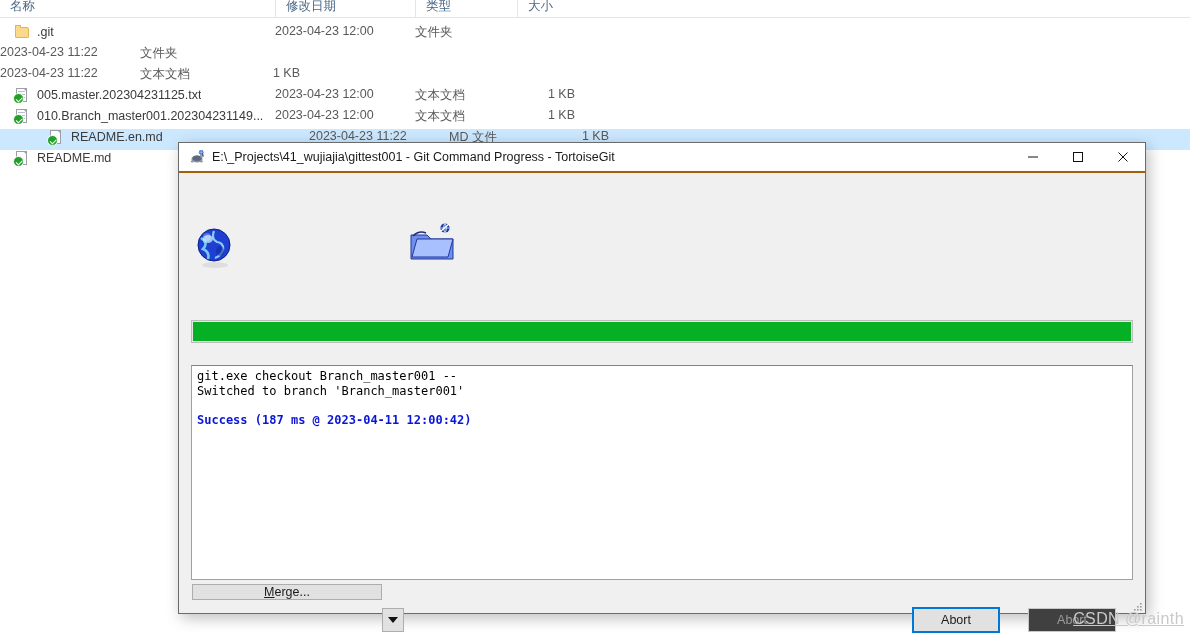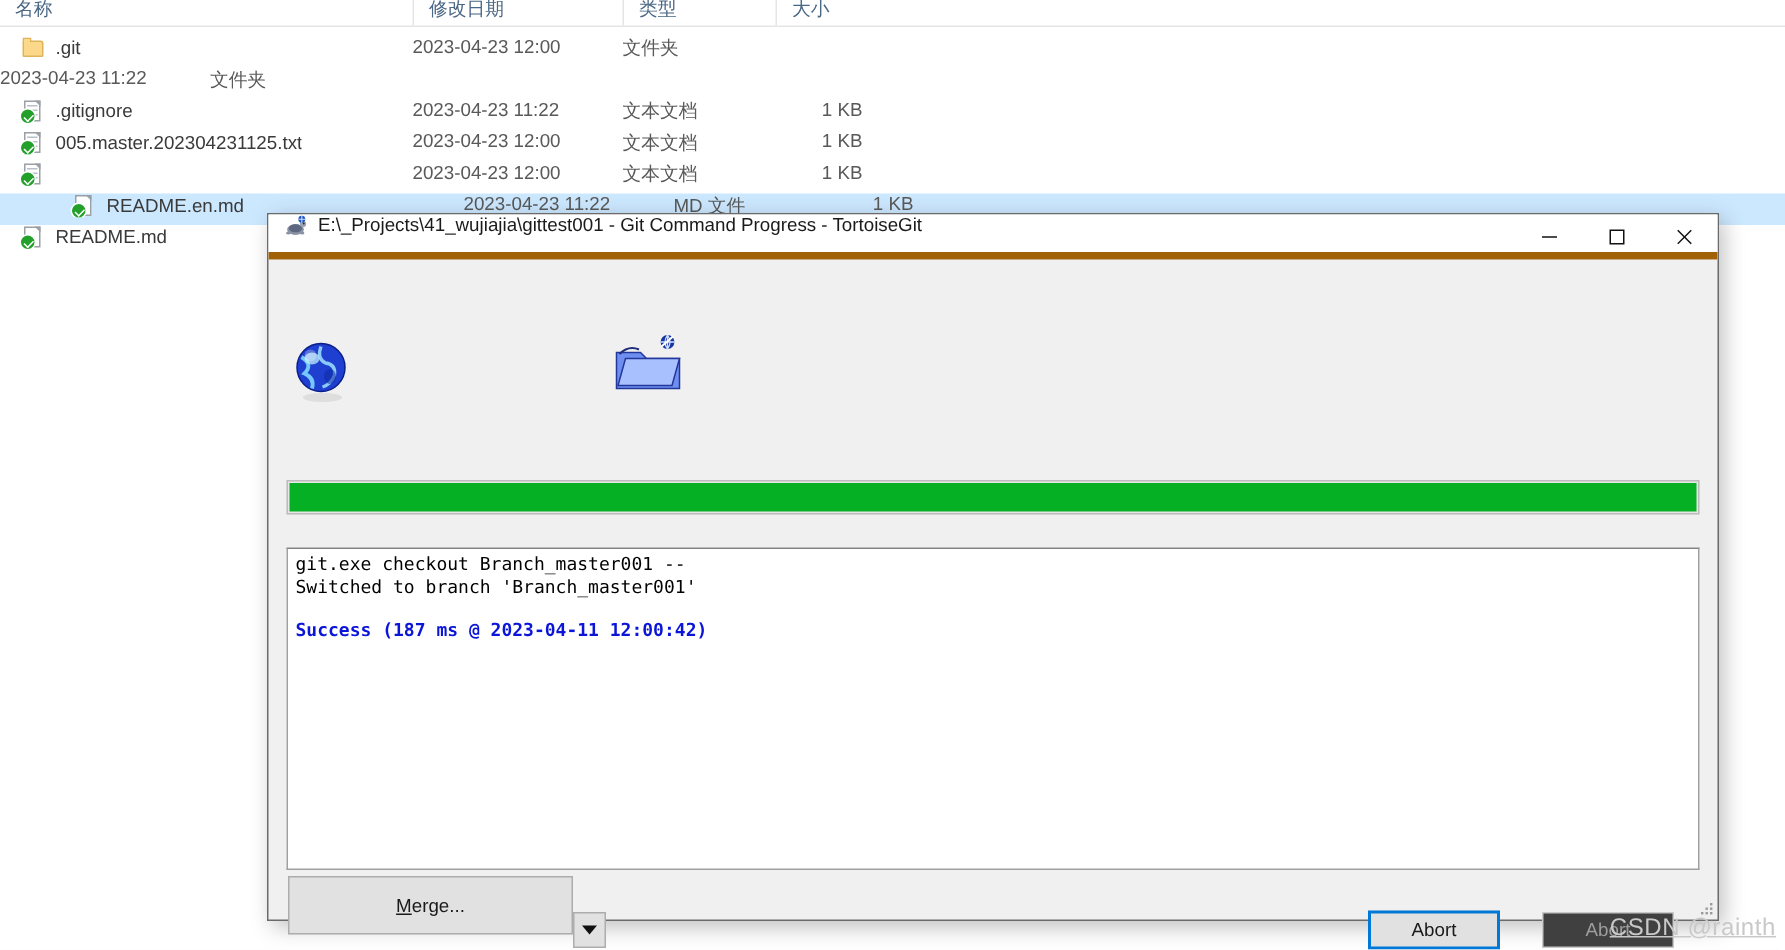--- a/index.html
+++ b/index.html
@@ -148,21 +148,22 @@
     width: 968px; height: 472px;
     background: #f0f0f0;
     border: 1px solid #6b6b6b;
     box-sizing: border-box;
     box-shadow: 3px 4px 14px rgba(0,0,0,0.26);
   }
   #titlebar {
     height: 30px;
     background: #ffffff;
     display: flex;
-    border-bottom: 5px solid #a16207;
+    align-items: center;
+    border-bottom: 2px solid #a16207;
     box-sizing: border-box;
   }
   #title-icon {
     width: 16px; height: 16px;
     margin-left: 10px;
     flex: 0 0 16px;
   }
   #title-text {
     font-size: 12.5px;
     color: #1a1a1a;
@@ -247,21 +248,21 @@
     font-family: "Liberation Sans", sans-serif;
     font-size: 12.5px;
     color: #1a1a1a;
     display: flex;
     align-items: center;
     justify-content: center;
     cursor: default;
   }
   #merge-button {
     left: 13px; top: 411px;
-    width: 190px; height: 39px; align-items: center;
+    width: 190px; height: 16px; align-items: center;
   }
   #merge-dropdown {
     left: 203px; top: 435px;
     width: 22px; height: 24px;
   }
   #merge-dropdown .caret {
     width: 0; height: 0;
     border-left: 5px solid transparent;
     border-right: 5px solid transparent;
     border-top: 6px solid #111111;
@@ -324,32 +325,20 @@
       <div class="fr-size"></div>
     </div>
 
     <div class="file-row">
       <div class="fr-date">2023-04-23 11:22</div>
       <div class="fr-type">文件夹</div>
       <div class="fr-size"></div>
     </div>
 
     <div class="file-row">
-      <div class="fr-name">
-        <span class="ficon">
-            <span class="doc"></span>
-            <span class="doclines">
-              <i></i>
-              <i></i>
-              <i></i>
-            </span>
-            <span class="tick"></span>
-          </span>
-        <span class="fname">.gitignore</span>
-      </div>
       <div class="fr-date">2023-04-23 11:22</div>
       <div class="fr-type">文本文档</div>
       <div class="fr-size">1 KB</div>
     </div>
 
     <div class="file-row">
       <div class="fr-name">
         <span class="ficon">
             <span class="doc"></span>
             <span class="doclines">
@@ -370,20 +359,21 @@
       <div class="fr-name">
         <span class="ficon">
             <span class="doc"></span>
             <span class="doclines">
               <i></i>
               <i></i>
               <i></i>
             </span>
             <span class="tick"></span>
           </span>
+        <span class="fname">010.Branch_master001.202304231149...</span>
       </div>
       <div class="fr-date">2023-04-23 12:00</div>
       <div class="fr-type">文本文档</div>
       <div class="fr-size">1 KB</div>
     </div>
 
     <div class="file-row selected">
       <div class="fr-name">
         <span class="ficon">
             <span class="doc"></span>

